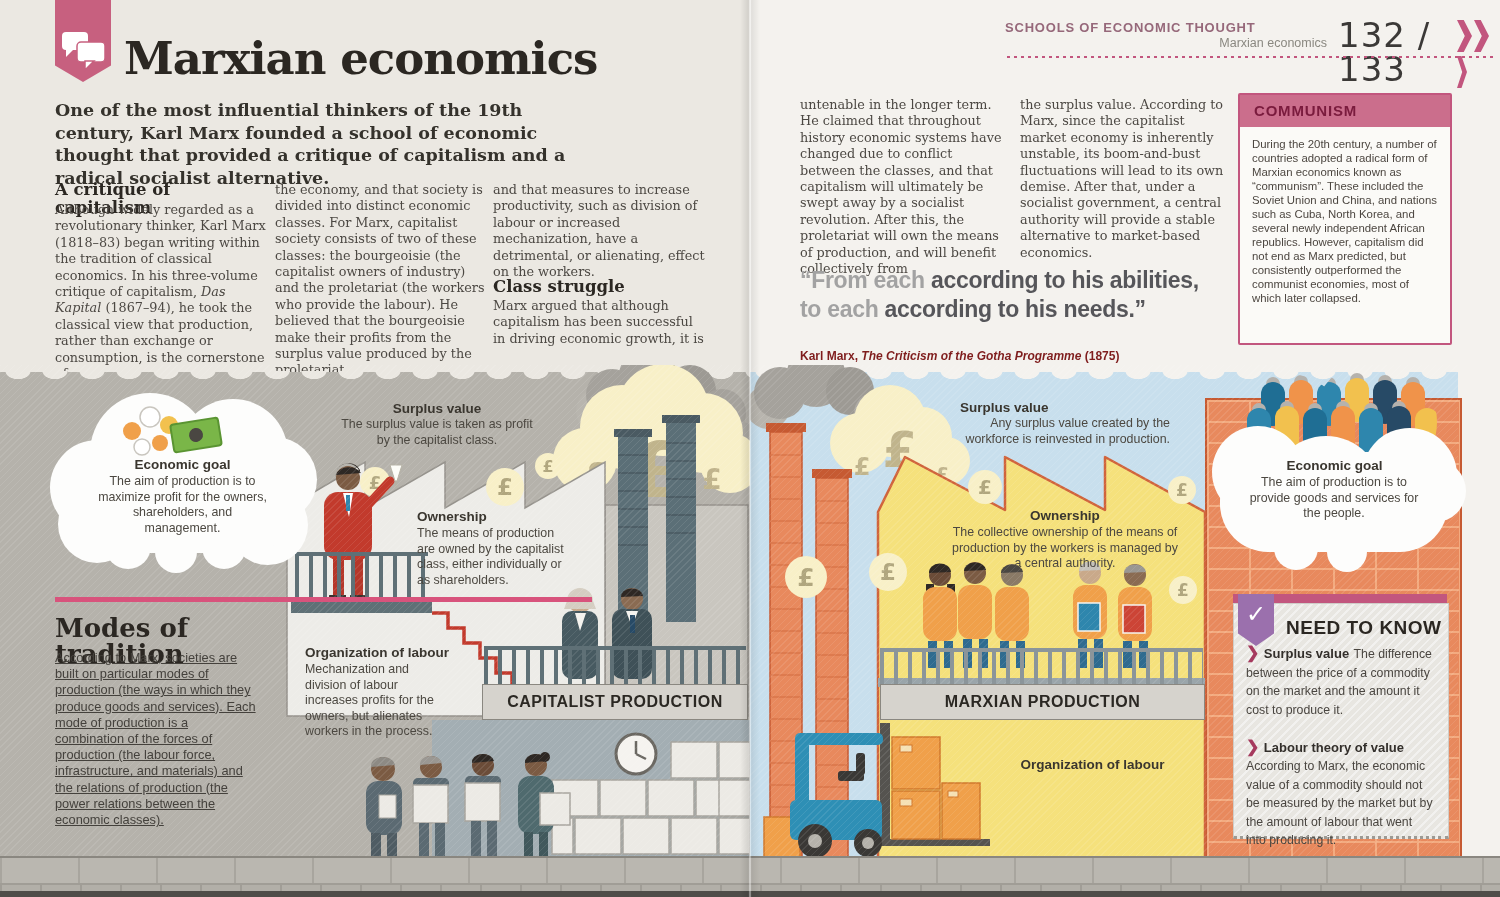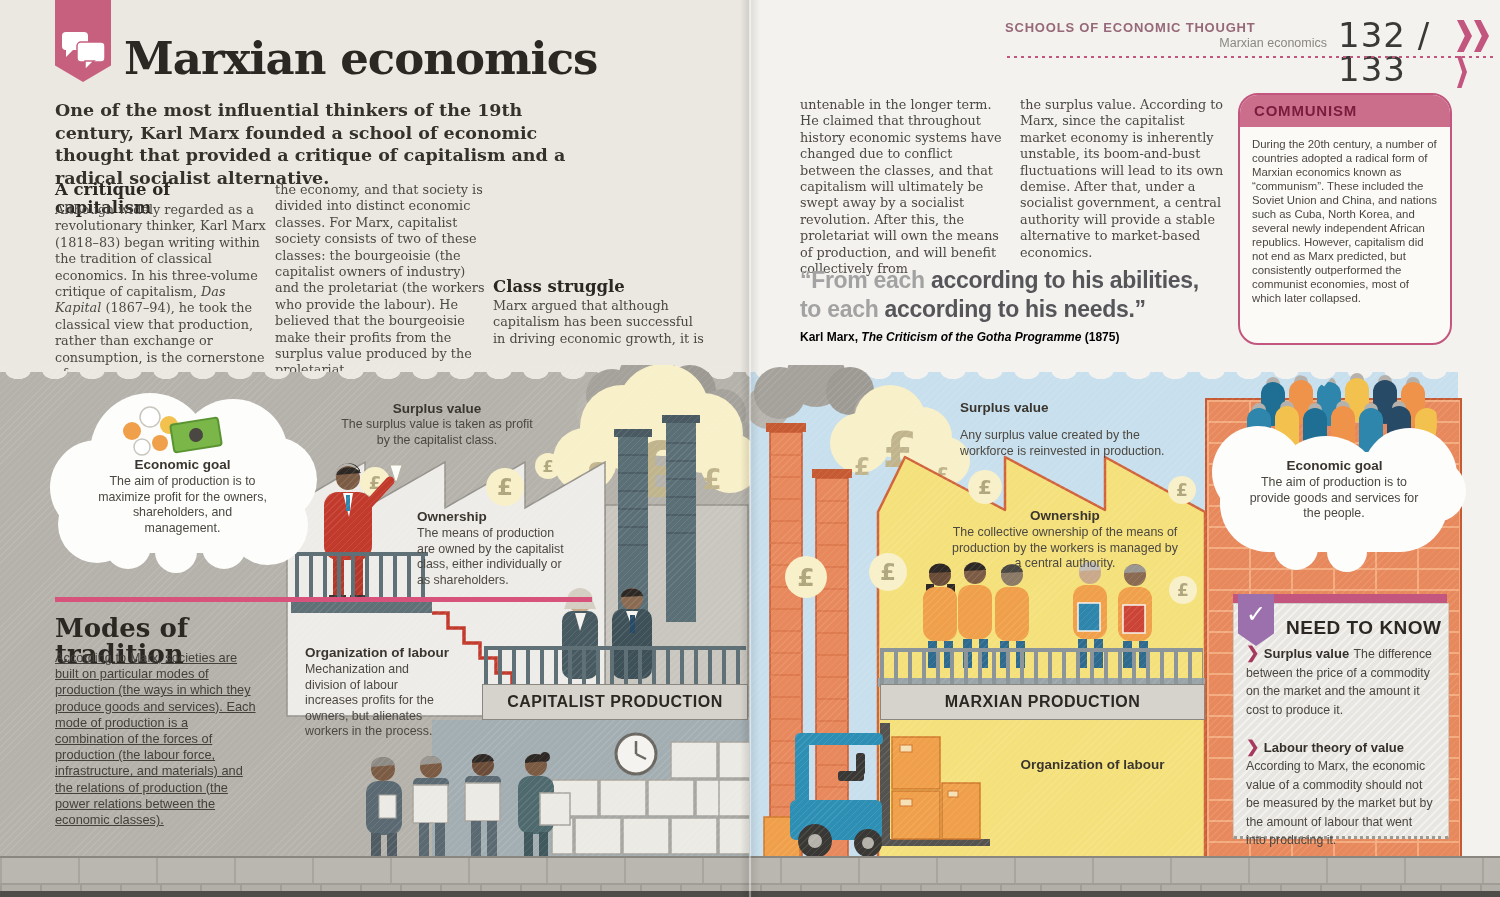--- a/index.html
+++ b/index.html
@@ -10,23 +10,23 @@
   .page-title{font:bold 45px/1 "DejaVu Serif",serif;color:#2b2722;letter-spacing:-1px;}
   .intro{font:600 17.5px/22.5px "DejaVu Serif",serif;color:#35322c;}
   .col-head{font:bold 16.5px/1.1 "DejaVu Serif",serif;color:#2b2722;}
   .col-body{font:12.8px/16.4px "DejaVu Serif",serif;color:#4c4843;}
   .hdr-section{font:bold 13px/1.2 "Liberation Sans",sans-serif;color:#96687a;letter-spacing:0.8px;text-align:left;}
   .hdr-sub{font:12.5px/1.2 "Liberation Sans",sans-serif;color:#8a8880;text-align:right;}
   .hdr-num{font:34px/1 "DejaVu Sans",sans-serif;color:#3b3937;letter-spacing:1px;}
   .quote-light{color:#a2a2a2;}
   .quote-dark{color:#56565a;}
   .quote-line{font:bold 23px/29px "Liberation Sans",sans-serif;letter-spacing:-0.3px;}
-  .quote-attr{font:bold 12px/1.3 "Liberation Sans",sans-serif;color:#000000;}
+  .quote-attr{font:bold 12px/1.3 "Liberation Sans",sans-serif;color:#7f1d1d;margin-top:19px;}
   
-  .combox{border:2.5px solid #c2567e;border-radius:20px;background:#fbfaf7;overflow:hidden;}
+  .combox{border:2.5px solid #c2567e;border-radius:2px;background:#fbfaf7;overflow:hidden;}
   .combox-head{background:#cb6e8c;color:#7a1b3d;font:bold 15px/32px "Liberation Sans",sans-serif;
                text-align:left;padding-left:14px;letter-spacing:0.8px;}
   .combox-body{padding:10px 12px;font:11.4px/14px "Liberation Sans",sans-serif;color:#4c4640;}
   .ntk-box{background:#e8e6e1;border:1px solid #cfcdc8;
            background-image:repeating-linear-gradient(135deg,rgba(255,255,255,0.45) 0 2px,rgba(0,0,0,0) 2px 6px);}
   .ntk-title{font:bold 19px/1 "Liberation Sans",sans-serif;color:#2b2722;letter-spacing:0.5px;}
   .ntk-term{font:bold 13px/15.5px "Liberation Sans",sans-serif;color:#332f2b;}
   .ntk-def{font:12.3px/15.5px "Liberation Sans",sans-serif;color:#4a4641;}
   .ntk-bullet{color:#a63a5e;font-weight:bold;}
   
@@ -75,20 +75,21 @@
     </svg>
   </div>
   <div class="abs page-title" style="left:124px;top:36px;width:560px;">Marxian economics</div>
   <div class="abs intro" style="left:55px;top:99px;width:515px;">One of the most influential thinkers of the 19th century, Karl Marx founded a school of economic thought that provided a critique of capitalism and a radical socialist alternative.</div>
 
   <div class="abs col-head" style="left:55px;top:181px;width:215px;">A critique of capitalism</div>
   <div class="abs col-body" style="left:55px;top:202px;width:214px;">
     <span>Although widely regarded as a revolutionary thinker, Karl Marx (1818–83) began writing within the tradition of classical economics. In his three-volume critique of capitalism, </span><i>Das Kapital</i><span> (1867–94), he took the classical view that production, rather than exchange or consumption, is the cornerstone of</span>
   </div>
   <div class="abs col-body" style="left:275px;top:182px;width:214px;">the economy, and that society is divided into distinct economic classes. For Marx, capitalist society consists of two of these classes: the bourgeoisie (the capitalist owners of industry) and the proletariat (the workers who provide the labour). He believed that the bourgeoisie make their profits from the surplus value produced by the proletariat,</div>
+  <div class="abs col-body" style="left:493px;top:182px;width:212px;">and that measures to increase productivity, such as division of labour or increased mechanization, have a detrimental, or alienating, effect on the workers.</div>
   <div class="abs col-head" style="left:493px;top:278px;width:212px;">Class struggle</div>
   <div class="abs col-body" style="left:493px;top:298px;width:212px;">Marx argued that although capitalism has been successful in driving economic growth, it is</div>
 
   <div class="abs hdr-section" style="left:1005px;top:20px;width:322px;">SCHOOLS OF ECONOMIC THOUGHT</div>
   <div class="abs hdr-sub" style="left:1005px;top:36px;width:322px;">Marxian economics</div>
   <div class="abs hdr-num" style="left:1338px;top:18px;">132 / 133</div>
   <div class="abs" style="left:1455px;top:20px;">
     <span class="chev"></span><span class="chev"></span><span class="chev" style="width:10px;"></span>
   </div>
   <div class="abs dotline" style="left:1005px;top:55px;width:492px;height:4px;"></div>
@@ -392,21 +393,21 @@
   <div class="abs ig-h" style="left:417px;top:509px;width:160px;">Ownership</div>
   <div class="abs ig-b" style="left:417px;top:526px;width:152px;">The means of production are owned by the capitalist class, either individually or as shareholders.</div>
   <div class="abs ig-h" style="left:305px;top:645px;width:165px;">Organization of labour</div>
   <div class="abs ig-b" style="left:305px;top:662px;width:132px;">Mechanization and division of labour increases profits for the owners, but alienates workers in the process.</div>
 
   <div class="abs" style="left:55px;top:597px;width:537px;height:5px;background:#d8537c;"></div>
   <div class="abs modes-head" style="left:55px;top:615px;width:260px;">Modes of tradition</div>
   <div class="abs modes-body" style="left:55px;top:650px;width:202px;">According to Marx, societies are built on particular modes of production (the ways in which they produce goods and services). Each mode of production is a combination of the forces of production (the labour force, infrastructure, and materials) and the relations of production (the power relations between the economic classes).</div>
 
   <div class="abs ig-h" style="left:960px;top:400px;width:210px;">Surplus value</div>
-  <div class="abs ig-b" style="left:960px;top:428px;width:210px;">Any surplus value created by the workforce is reinvested in production.</div>
+  <div class="abs ig-b" style="left:960px;top:416px;width:210px;text-align:right;">Any surplus value created by the workforce is reinvested in production.</div>
   <div class="abs ig-h center" style="left:955px;top:508px;width:220px;">Ownership</div>
   <div class="abs ig-b center" style="left:948px;top:525px;width:234px;">The collective ownership of the means of production by the workers is managed by a central authority.</div>
   <div class="abs ig-h center" style="left:995px;top:757px;width:195px;">Organization of labour</div>
 
   <div class="abs" style="left:1212px;top:368px;width:245px;height:200px;">
     <svg class="abs" width="215" height="95" viewBox="0 0 215 95" style="left:15px;top:4px;">
       <defs>
           <clipPath id="crowdclip">
             <circle cx="62" cy="58" r="56"></circle>
             <circle cx="148" cy="50" r="62"></circle>

